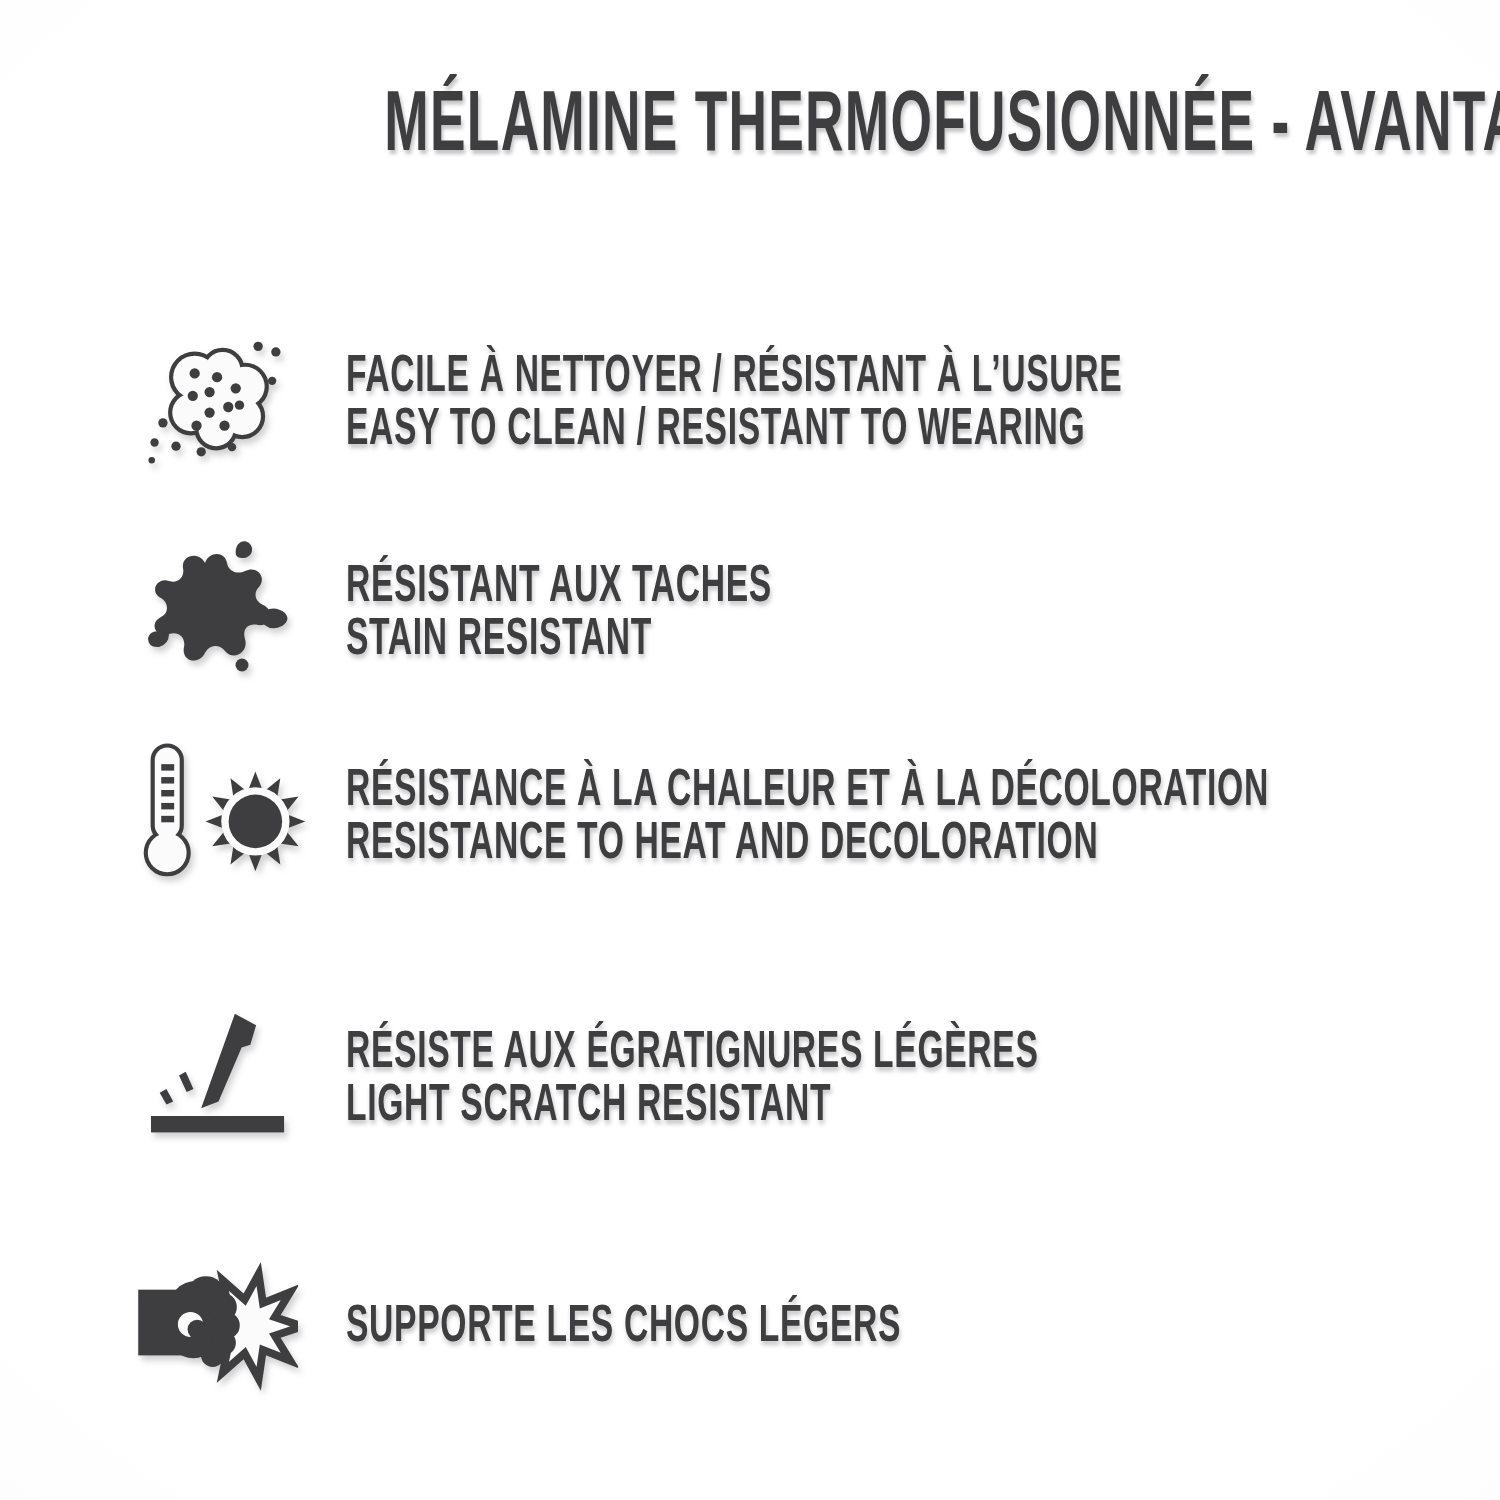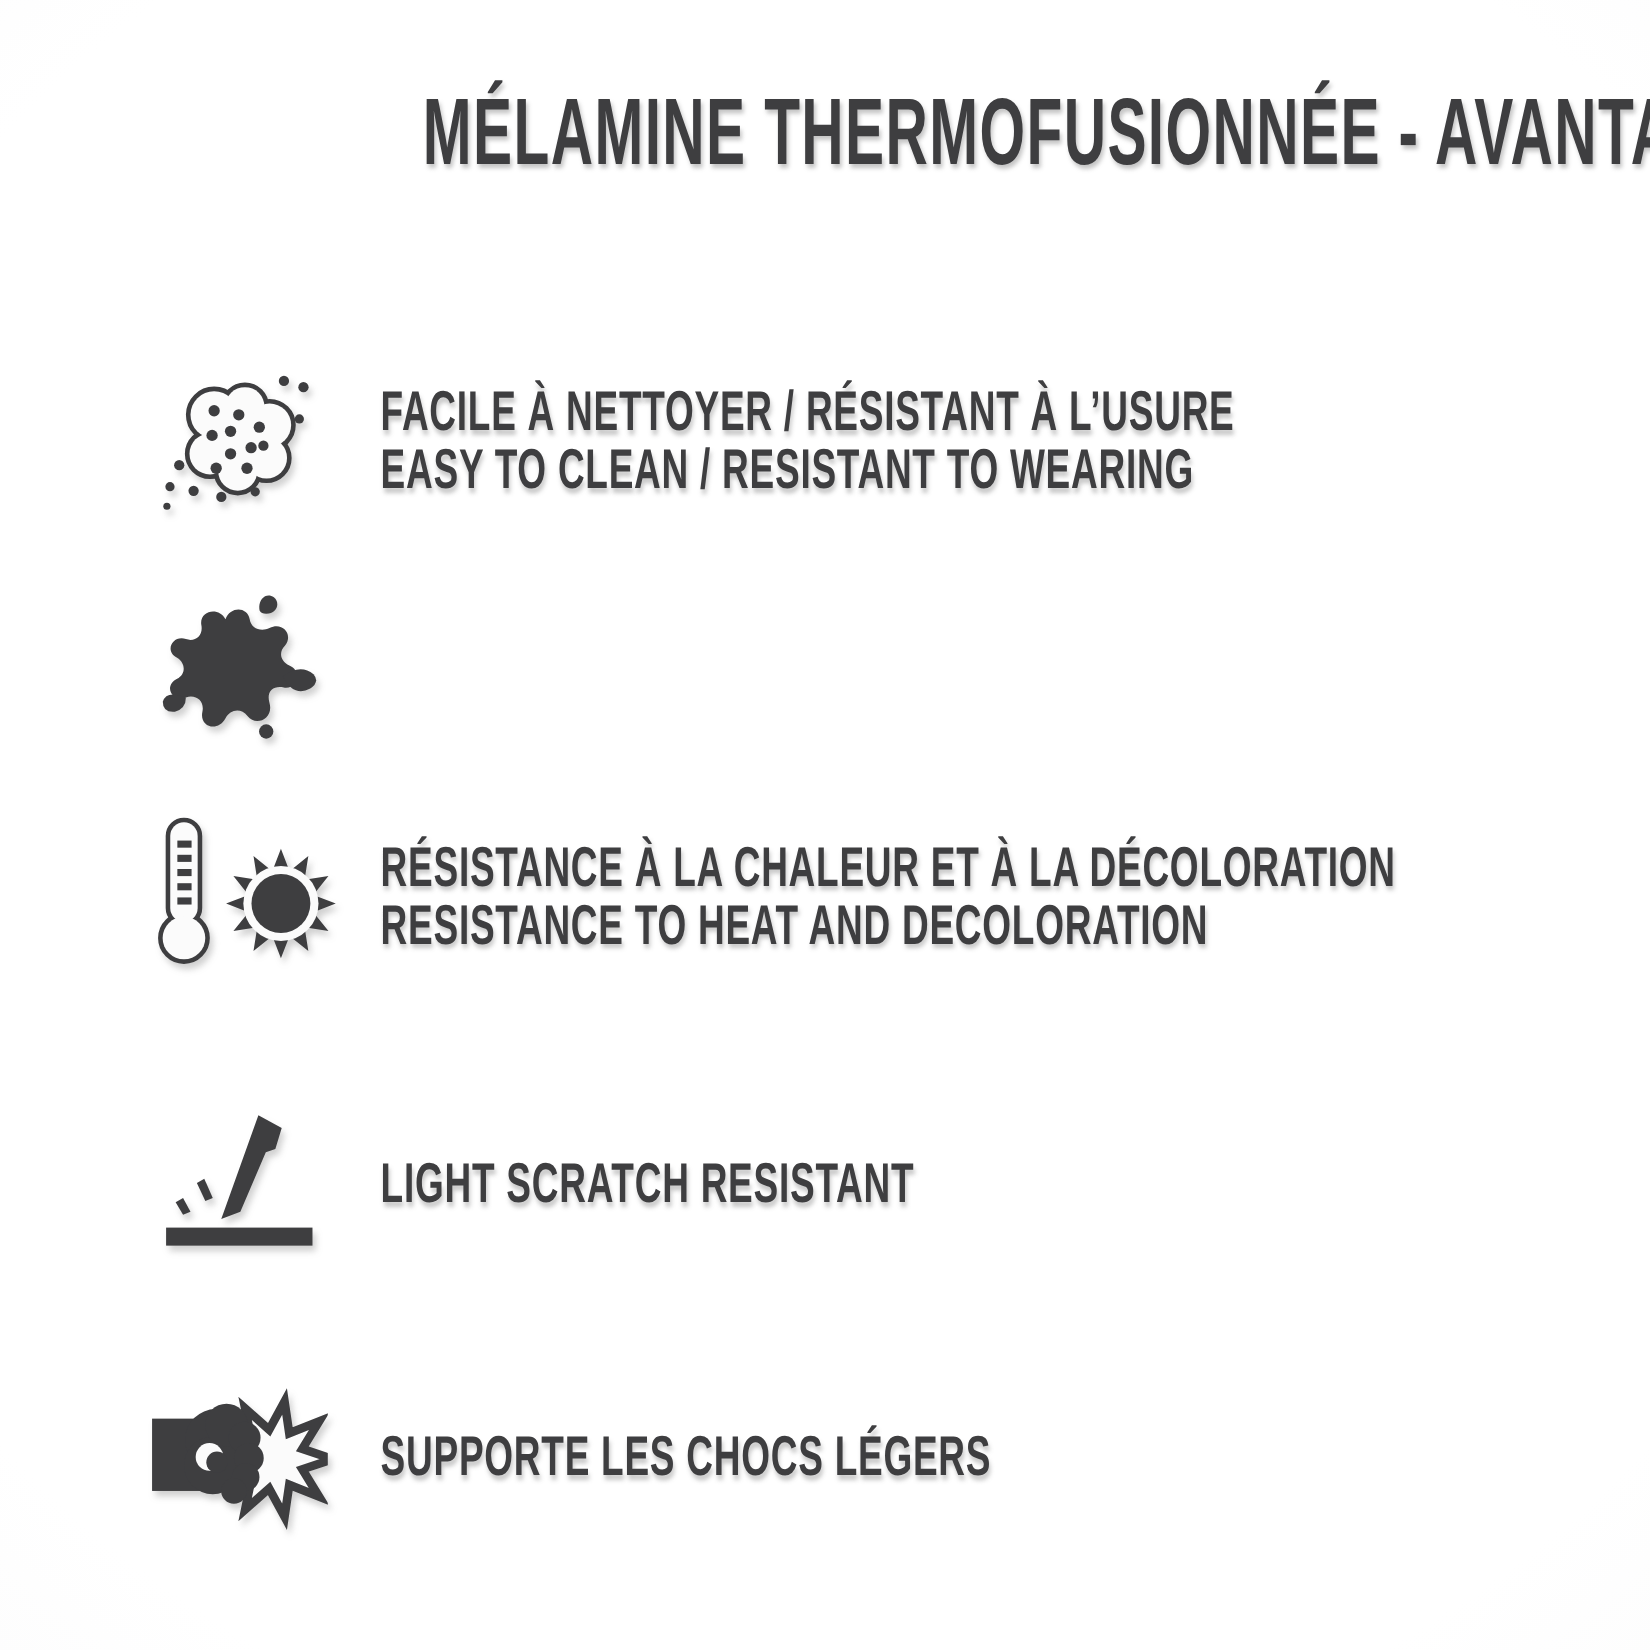--- a/index.html
+++ b/index.html
@@ -116,20 +116,24 @@
                    C106,118 90,126 82,116 C76,108 66,110 62,118 C55,131 38,126 41,112
                    C43,103 36,96 26,99 C12,103 6,88 18,82 C26,78 26,68 18,63
                    C6,57 14,42 26,46 C35,49 42,42 40,33 C38,20 56,16 62,28 Z"></path>
           <path d="M93,20 C91,10 99,3 106,8 C112,13 109,23 99,23 C96,23 94,22 93,20 Z"></path>
           <path d="M114,80 Q130,68 142,78 Q148,85 139,91 Q124,99 114,80 Z"></path>
           <path d="M26,99 Q8,92 5,103 Q5,113 16,112 Q26,109 26,99 Z"></path>
           <circle cx="99" cy="130" r="6.5"></circle>
         </g>
       </svg>
     </div>
+    <div class="row-text">
+      <div class="line"><span class="squeeze">RÉSISTANT AUX TACHES</span></div>
+      <div class="line"><span class="squeeze">STAIN RESISTANT</span></div>
+    </div>
   </div>
 
   <div class="row row3">
     <div class="icon-box">
       <svg width="180" height="150" viewBox="0 0 195 160">
         <rect class="ink-s" stroke-width="9" x="29" y="8" width="27" height="98" rx="13.5"></rect>
         <circle class="ink-s" stroke-width="9" cx="42.5" cy="122" r="21"></circle>
         <rect class="bgf" x="29" y="8" width="27" height="98" rx="13.5"></rect>
         <circle class="bgf" cx="42.5" cy="122" r="21"></circle>
         <g class="ink">
@@ -158,20 +162,21 @@
       <svg width="145" height="135" viewBox="0 0 150 140">
         <g class="ink">
           <path d="M92,6 L114,18 L108,38 L99,41 L75,97 L57,104 Z"></path>
           <polygon points="34,70 41,66 49,84 42,87"></polygon>
           <polygon points="14,88 21,84 28,97 21,100"></polygon>
           <rect x="5" y="112" width="138" height="17"></rect>
         </g>
       </svg>
     </div>
     <div class="row-text">
+      <div class="line"><span class="squeeze">RÉSISTE AUX ÉGRATIGNURES LÉGÈRES</span></div>
       <div class="line"><span class="squeeze">LIGHT SCRATCH RESISTANT</span></div>
     </div>
   </div>
 
   <div class="row row5">
     <div class="icon-box">
       <svg width="160" height="145" viewBox="0 0 165 150">
         <path class="bgf" stroke="var(--ink)" stroke-width="8" d="M170,78 L141.3,87.6 L157.1,113.4 L129,102.2 L124.6,132.2 L110.1,105.6
                  L87.5,125.6 L93.6,96 L63.3,96.8 L87,78 L63.3,59.2 L93.6,60
                  L87.5,30.4 L110.1,50.4 L124.6,23.8 L129,53.8 L157.1,42.6 L141.3,68.4 Z"></path>

